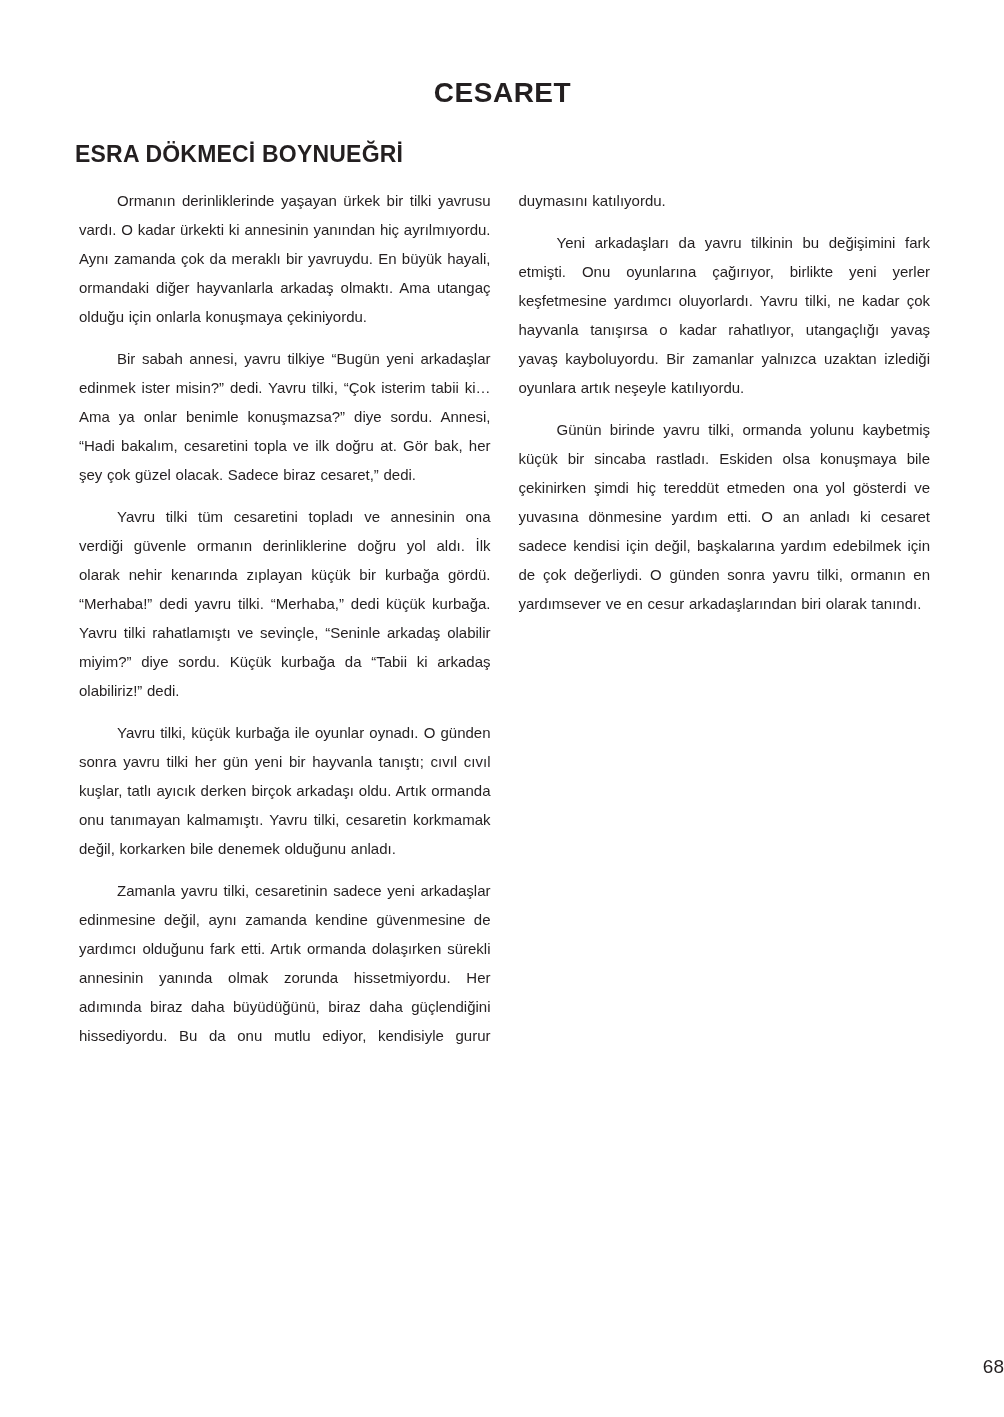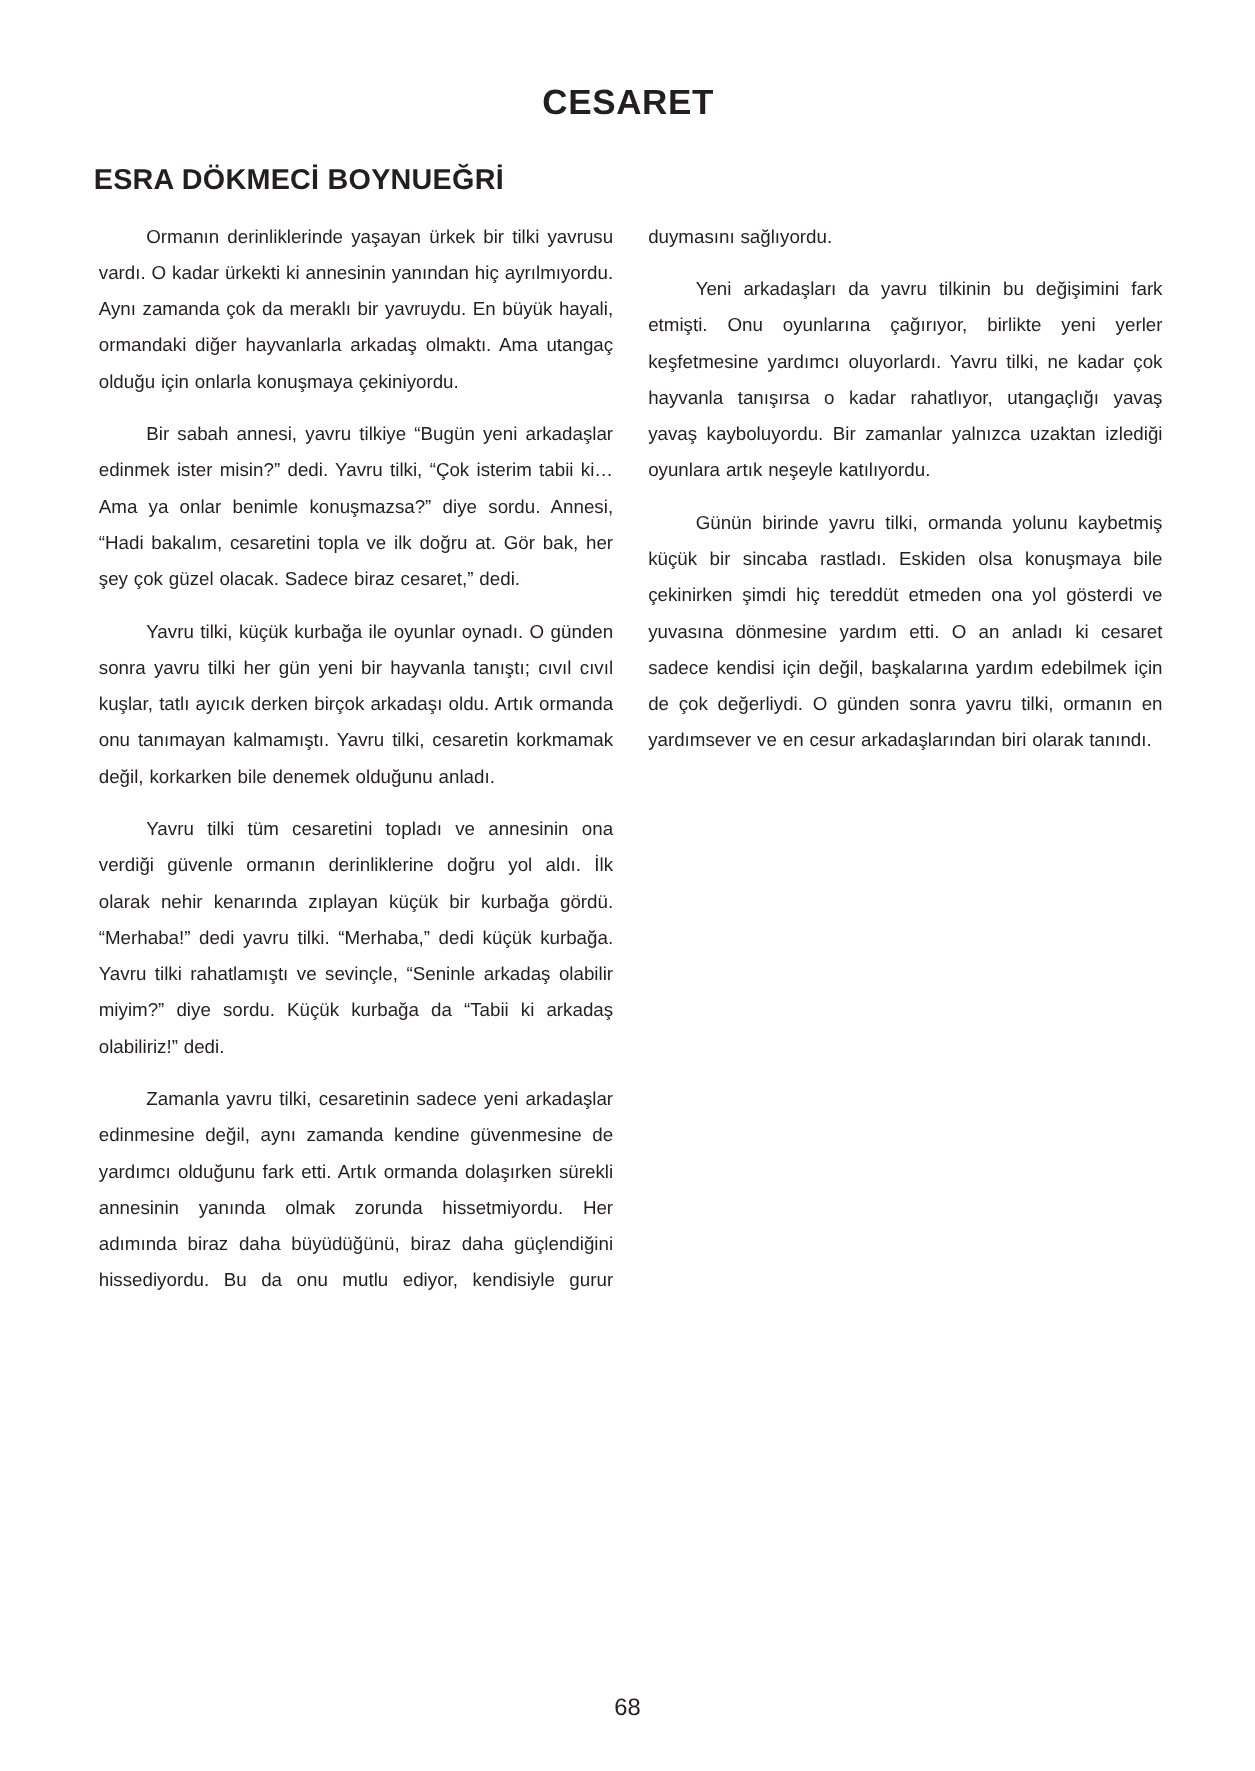--- a/index.html
+++ b/index.html
@@ -17,20 +17,21 @@
     height: 1417px;
     padding: 68px 74px 0 75px;
     position: relative;
   }
   .article-title {
     font-size: 28px;
     font-weight: bold;
     text-align: center;
     line-height: 1;
     letter-spacing: 0.5px;
+    margin-top: 11px;
   }
   .article-author {
     margin-top: 36px;
     font-size: 23px;
     font-weight: bold;
     line-height: 1;
     letter-spacing: 0.2px;
   }
   .columns {
     margin-top: 20px;
@@ -54,46 +55,46 @@
     text-indent: 0;
   }
   .col p.cont-next {
     text-align-last: justify;
   }
   .page-number {
     position: absolute;
     top: 1352px;
     left: 0;
     width: 1004px;
-    text-align: center;
+    text-align: right;
     font-size: 19px;
     line-height: 29px;
   }
 </style>
 </head>
 <body>
 
 <div class="page">
 
   <h1 class="article-title">CESARET</h1>
 
   <div class="article-author">ESRA DÖKMECİ BOYNUEĞRİ</div>
 
   <div class="columns">
 
     <div class="col">
       <p>Ormanın derinliklerinde yaşayan ürkek bir tilki yavrusu vardı. O kadar ürkekti ki annesinin yanından hiç ayrılmıyordu. Aynı zamanda çok da meraklı bir yavruydu. En büyük hayali, ormandaki diğer hayvanlarla arkadaş olmaktı. Ama utangaç olduğu için onlarla konuşmaya çekiniyordu.</p>
       <p>Bir sabah annesi, yavru tilkiye “Bugün yeni arkadaşlar edinmek ister misin?” dedi. Yavru tilki, “Çok isterim tabii ki… Ama ya onlar benimle konuşmazsa?” diye sordu. Annesi, “Hadi bakalım, cesaretini topla ve ilk doğru at. Gör bak, her şey çok güzel olacak. Sadece biraz cesaret,” dedi.</p>
+      <p>Yavru tilki tüm cesaretini topladı ve annesinin ona verdiği güvenle ormanın derinliklerine doğru yol aldı. İlk olarak nehir kenarında zıplayan küçük bir kurbağa gördü. “Merhaba!” dedi yavru tilki. “Merhaba,” dedi küçük kurbağa. Yavru tilki rahatlamıştı ve sevinçle, “Seninle arkadaş olabilir miyim?” diye sordu. Küçük kurbağa da “Tabii ki arkadaş olabiliriz!” dedi.</p>
       <p>Yavru tilki, küçük kurbağa ile oyunlar oynadı. O günden sonra yavru tilki her gün yeni bir hayvanla tanıştı; cıvıl cıvıl kuşlar, tatlı ayıcık derken birçok arkadaşı oldu. Artık ormanda onu tanımayan kalmamıştı. Yavru tilki, cesaretin korkmamak değil, korkarken bile denemek olduğunu anladı.</p>
-      <p>Yavru tilki tüm cesaretini topladı ve annesinin ona verdiği güvenle ormanın derinliklerine doğru yol aldı. İlk olarak nehir kenarında zıplayan küçük bir kurbağa gördü. “Merhaba!” dedi yavru tilki. “Merhaba,” dedi küçük kurbağa. Yavru tilki rahatlamıştı ve sevinçle, “Seninle arkadaş olabilir miyim?” diye sordu. Küçük kurbağa da “Tabii ki arkadaş olabiliriz!” dedi.</p>
       <p class="cont-next">Zamanla yavru tilki, cesaretinin sadece yeni arkadaşlar edinmesine değil, aynı zamanda kendine güvenmesine de yardımcı olduğunu fark etti. Artık ormanda dolaşırken sürekli annesinin yanında olmak zorunda hissetmiyordu. Her adımında biraz daha büyüdüğünü, biraz daha güçlendiğini hissediyordu. Bu da onu mutlu ediyor, kendisiyle gurur</p>
     </div>
 
     <div class="col">
-      <p class="continuation">duymasını sağlıyordu.</p>
+      <p class="continuation">duymasını katılıyordu.</p>
       <p>Yeni arkadaşları da yavru tilkinin bu değişimini fark etmişti. Onu oyunlarına çağırıyor, birlikte yeni yerler keşfetmesine yardımcı oluyorlardı. Yavru tilki, ne kadar çok hayvanla tanışırsa o kadar rahatlıyor, utangaçlığı yavaş yavaş kayboluyordu. Bir zamanlar yalnızca uzaktan izlediği oyunlara artık neşeyle katılıyordu.</p>
       <p>Günün birinde yavru tilki, ormanda yolunu kaybetmiş küçük bir sincaba rastladı. Eskiden olsa konuşmaya bile çekinirken şimdi hiç tereddüt etmeden ona yol gösterdi ve yuvasına dönmesine yardım etti. O an anladı ki cesaret sadece kendisi için değil, başkalarına yardım edebilmek için de çok değerliydi. O günden sonra yavru tilki, ormanın en yardımsever ve en cesur arkadaşlarından biri olarak tanındı.</p>
     </div>
 
   </div>
 
   <div class="page-number">68</div>
 
 </div>
 

